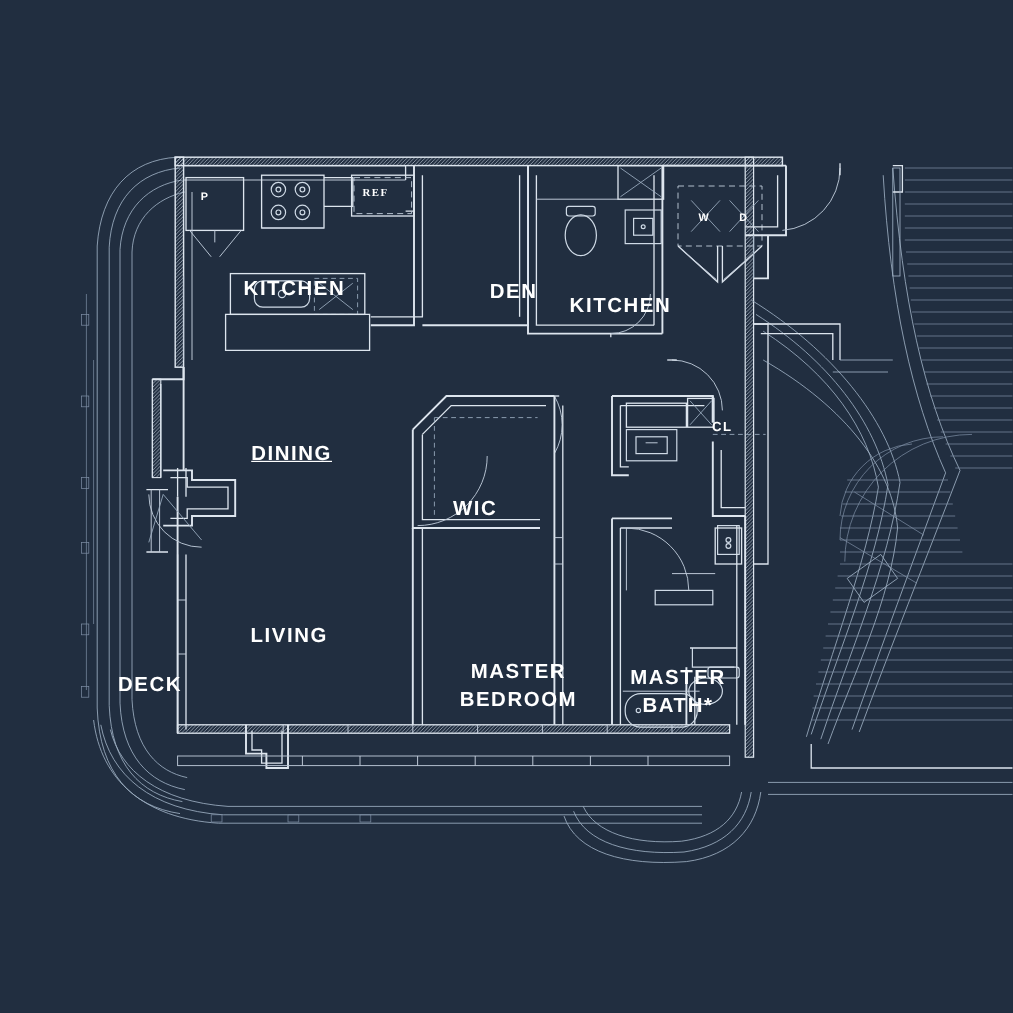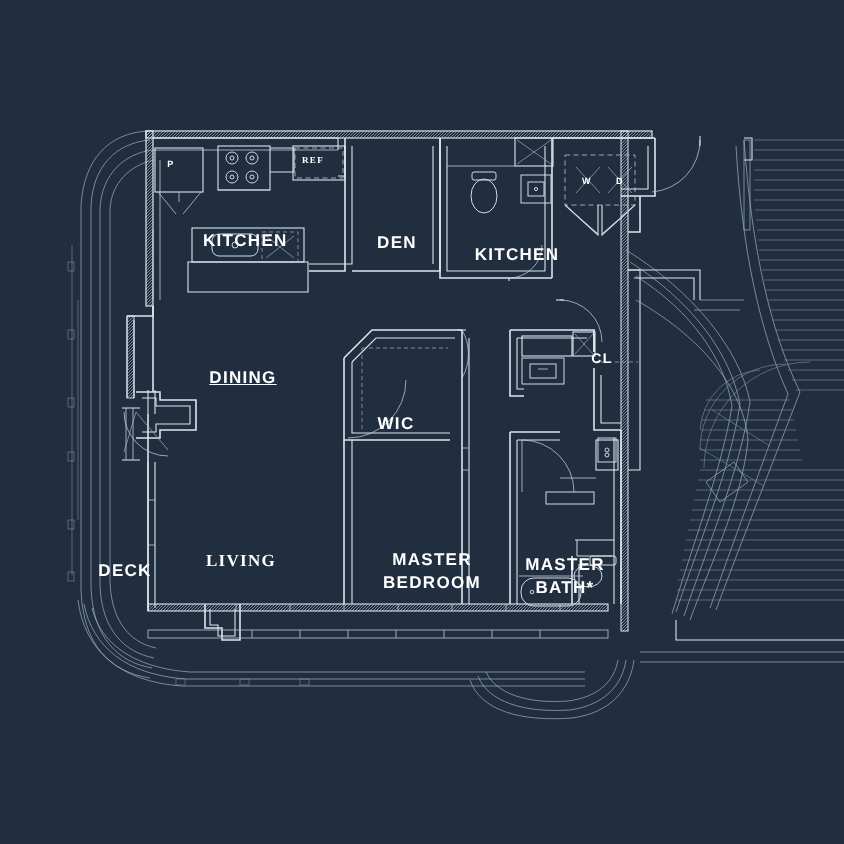--- a/index.html
+++ b/index.html
@@ -29,21 +29,21 @@
     font-family: "Liberation Sans", sans-serif;
     font-weight: bold;
     letter-spacing: 1.3px;
     text-align: center;
     white-space: pre-line;
     line-height: 1.35;
     pointer-events: none;
     text-rendering: geometricPrecision;
   }
   .lbl-lg { font-size: 17px; margin-top: 28px; }
-  .lbl-md { font-size: 14px; }
+  .lbl-md { font-size: 11px; }
   .lbl-sm { font-size: 9px; }
 </style>
 </head>
 <body>
 
 <div id="plan-root">
 
   <svg id="floorplan-svg" viewBox="0 0 844 844">
     <defs>
       <style>
@@ -403,26 +403,26 @@
     </g>
 
     <g>
       <path class="thin" d="M153 230 L153 300"></path>
       <path class="thin" d="M160 160 L160 300"></path>
       <path class="dim" d="M628 196 L628 232"></path>
     </g>
   </svg>
 
   <div class="room-label lbl-lg" style="left:203px;top:202px;width:80px;">KITCHEN</div>
-  <div class="room-label lbl-lg" style="left:357px;top:204px;width:80px;">DEN</div>
+  <div class="room-label lbl-lg" style="left:388px;top:204px;width:80px;">DEN</div>
   <div class="room-label lbl-lg" style="left:472px;top:216px;width:90px;">KITCHEN</div>
   <div class="room-label lbl-lg" style="left:203px;top:339px;width:80px;text-decoration:underline;">DINING</div>
   <div class="room-label lbl-lg" style="left:361px;top:385px;width:70px;text-align:center;">WIC</div>
   <div class="room-label lbl-md" style="left:572px;top:349px;width:60px;">CL</div>
-  <div class="room-label lbl-lg" style="left:201px;top:522px;width:80px;font-family:Liberation Serif, serif;">LIVING</div>
+  <div class="room-label lbl-lg" style="left:201px;top:491px;width:80px;">LIVING</div>
   <div class="room-label lbl-lg" style="left:90px;top:532px;width:70px;">DECK</div>
   <div class="room-label lbl-lg" style="left:377px;top:521px;width:110px;">MASTER
 BEDROOM</div>
   <div class="room-label lbl-lg" style="left:520px;top:526px;width:90px;">MASTER
 BATH*</div>
 
   <div class="room-label lbl-sm" style="left:151px;top:158px;width:40px;">P</div>
   <div class="room-label lbl-sm" style="left:288px;top:154px;width:50px;font-family:Liberation Serif, serif;">REF</div>
   <div class="room-label lbl-sm" style="left:572px;top:175px;width:30px;">W</div>
   <div class="room-label lbl-sm" style="left:605px;top:175px;width:30px;">D</div>

